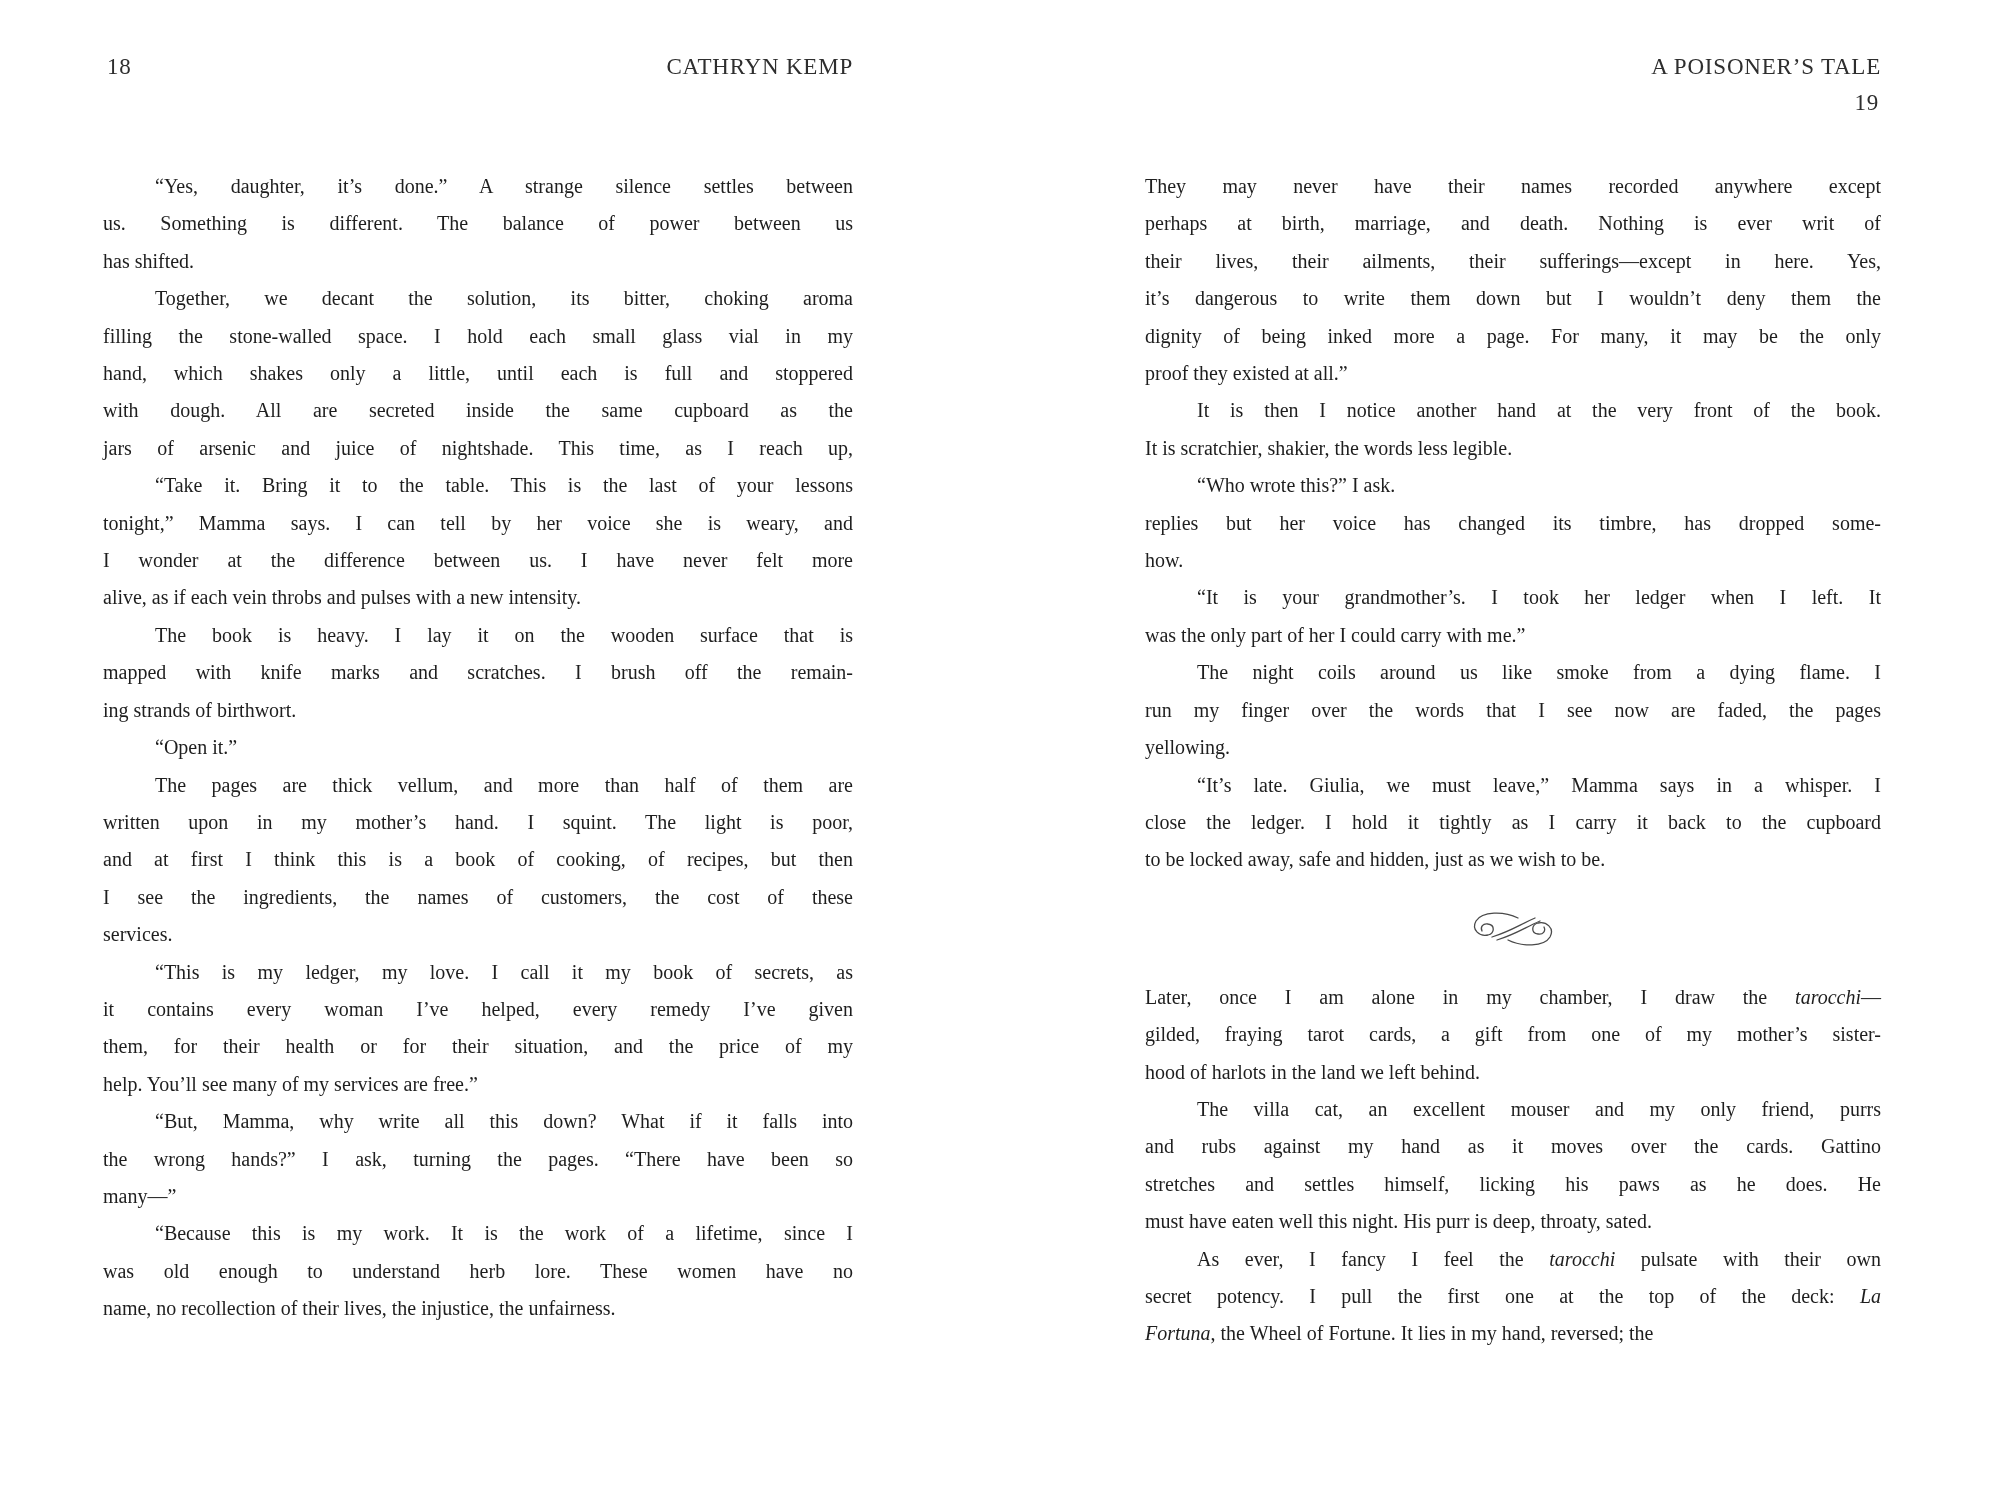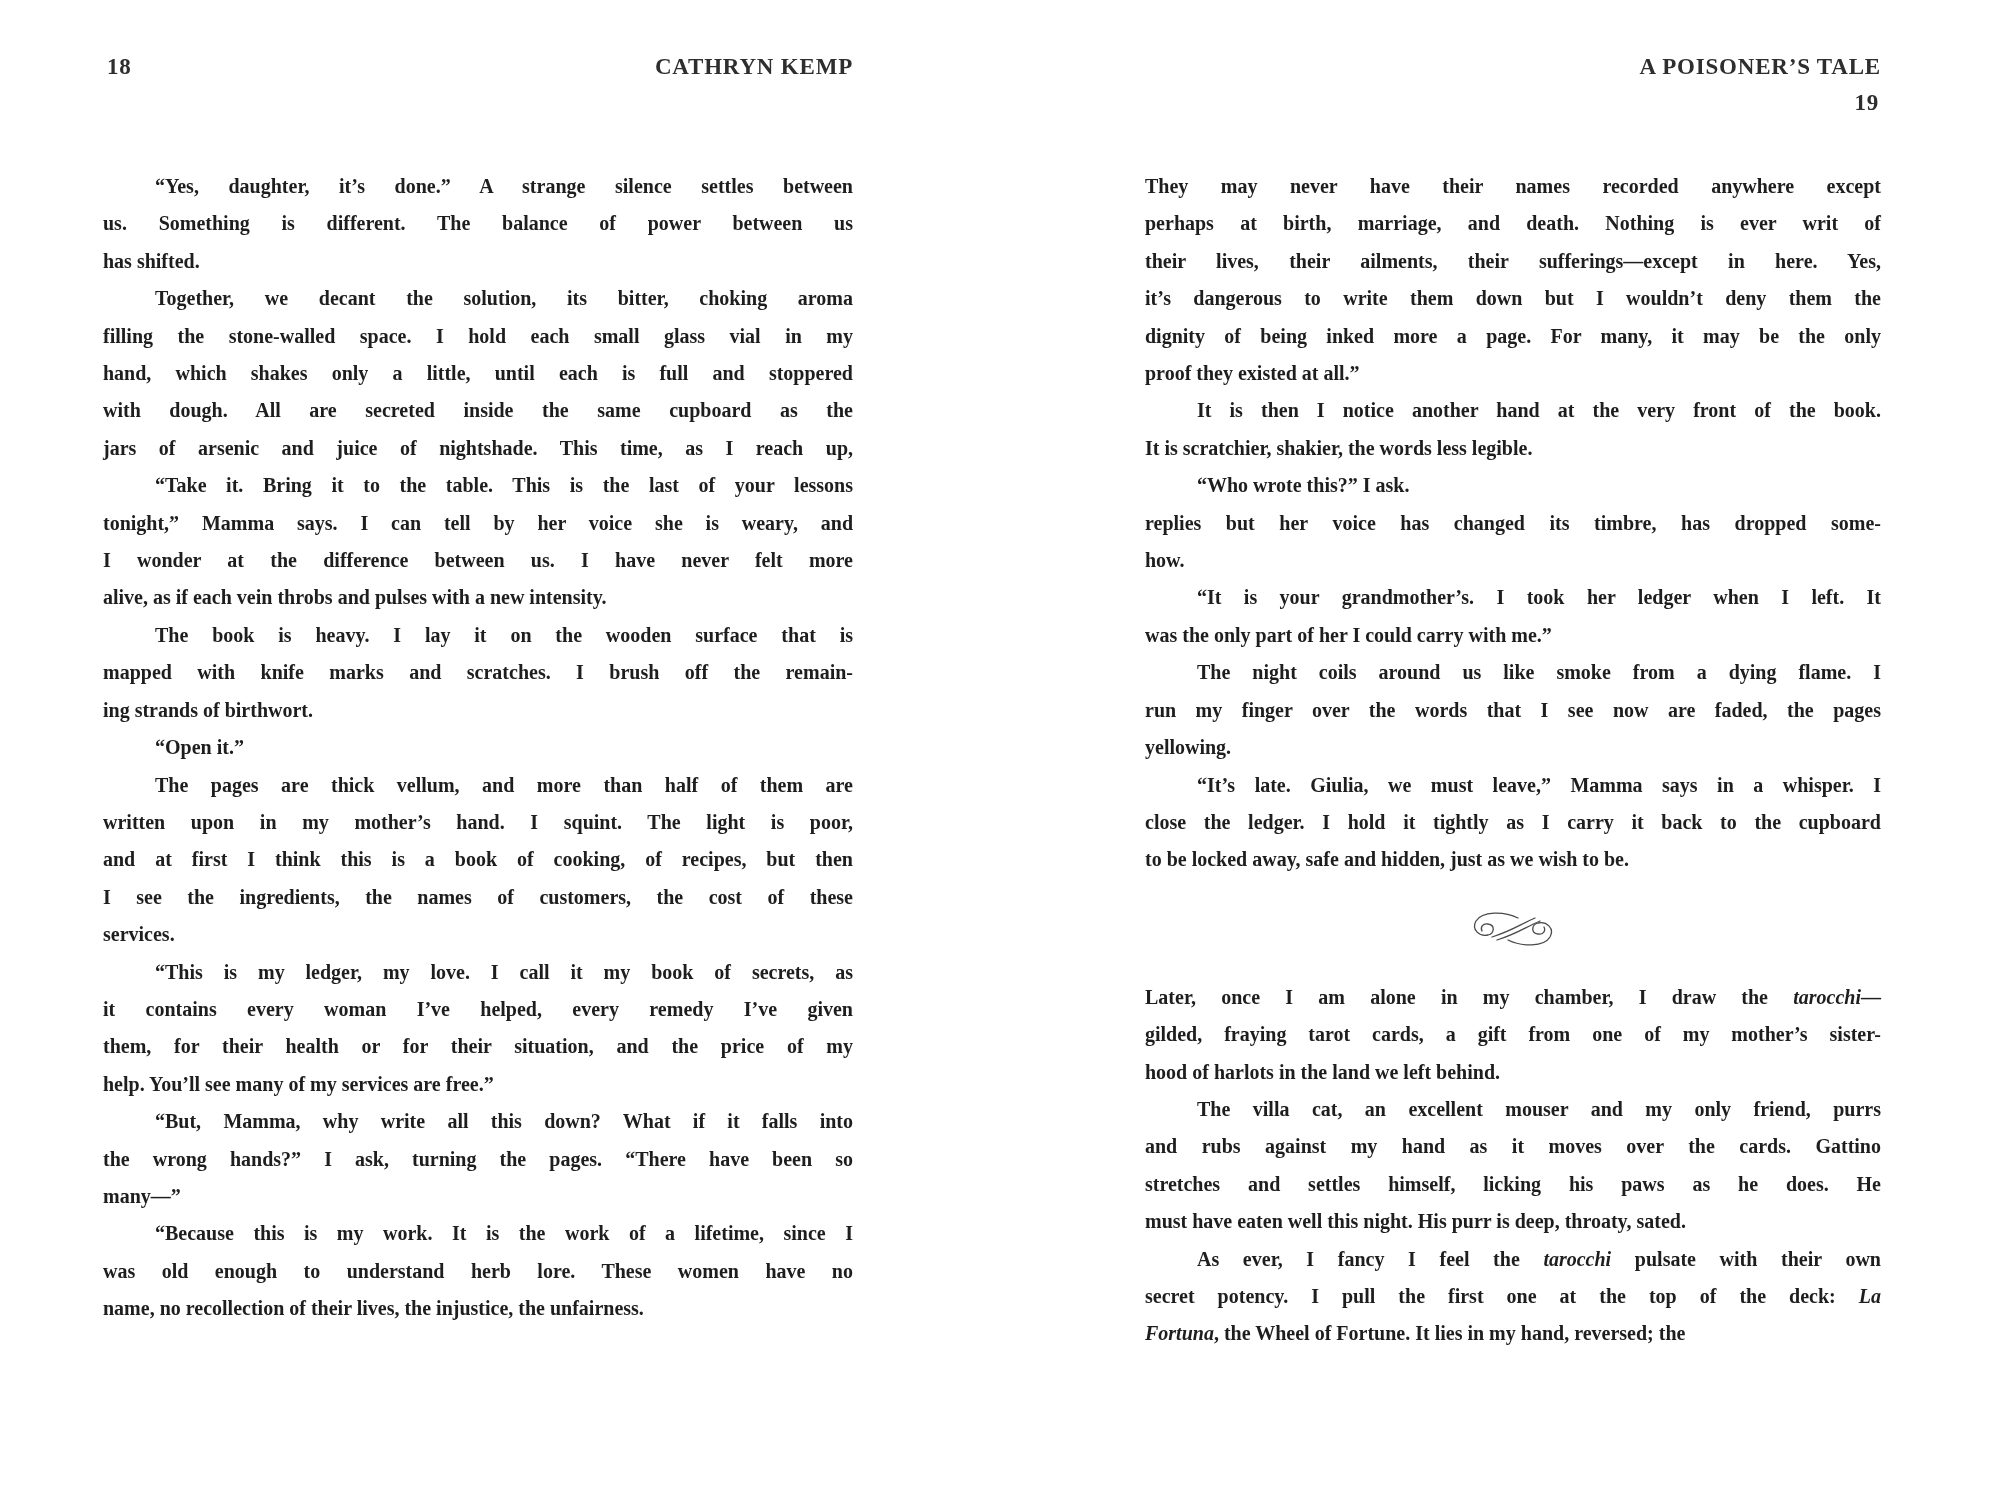--- a/index.html
+++ b/index.html
@@ -5,21 +5,21 @@
   html, body { margin: 0; padding: 0; }
   body {
     width: 2000px;
     height: 1500px;
     position: relative;
     background: #ffffff;
     font-family: "Liberation Serif", "DejaVu Serif", serif;
     color: #1e1e1e;
     overflow: hidden;
   }
-  .page { position: absolute; top: 0; height: 1500px; font-weight: bold; }
+  .page { position: absolute; top: 0; height: 1500px; }
   .page-left  { left: 103px; width: 750px; }
   .page-right { left: 1145px; width: 736px; }
 
   .running-head {
     position: absolute;
     top: 52px; left: 0; right: 0;
     height: 30px;
     font-size: 23px;
     line-height: 30px;
     letter-spacing: 0.8px;

